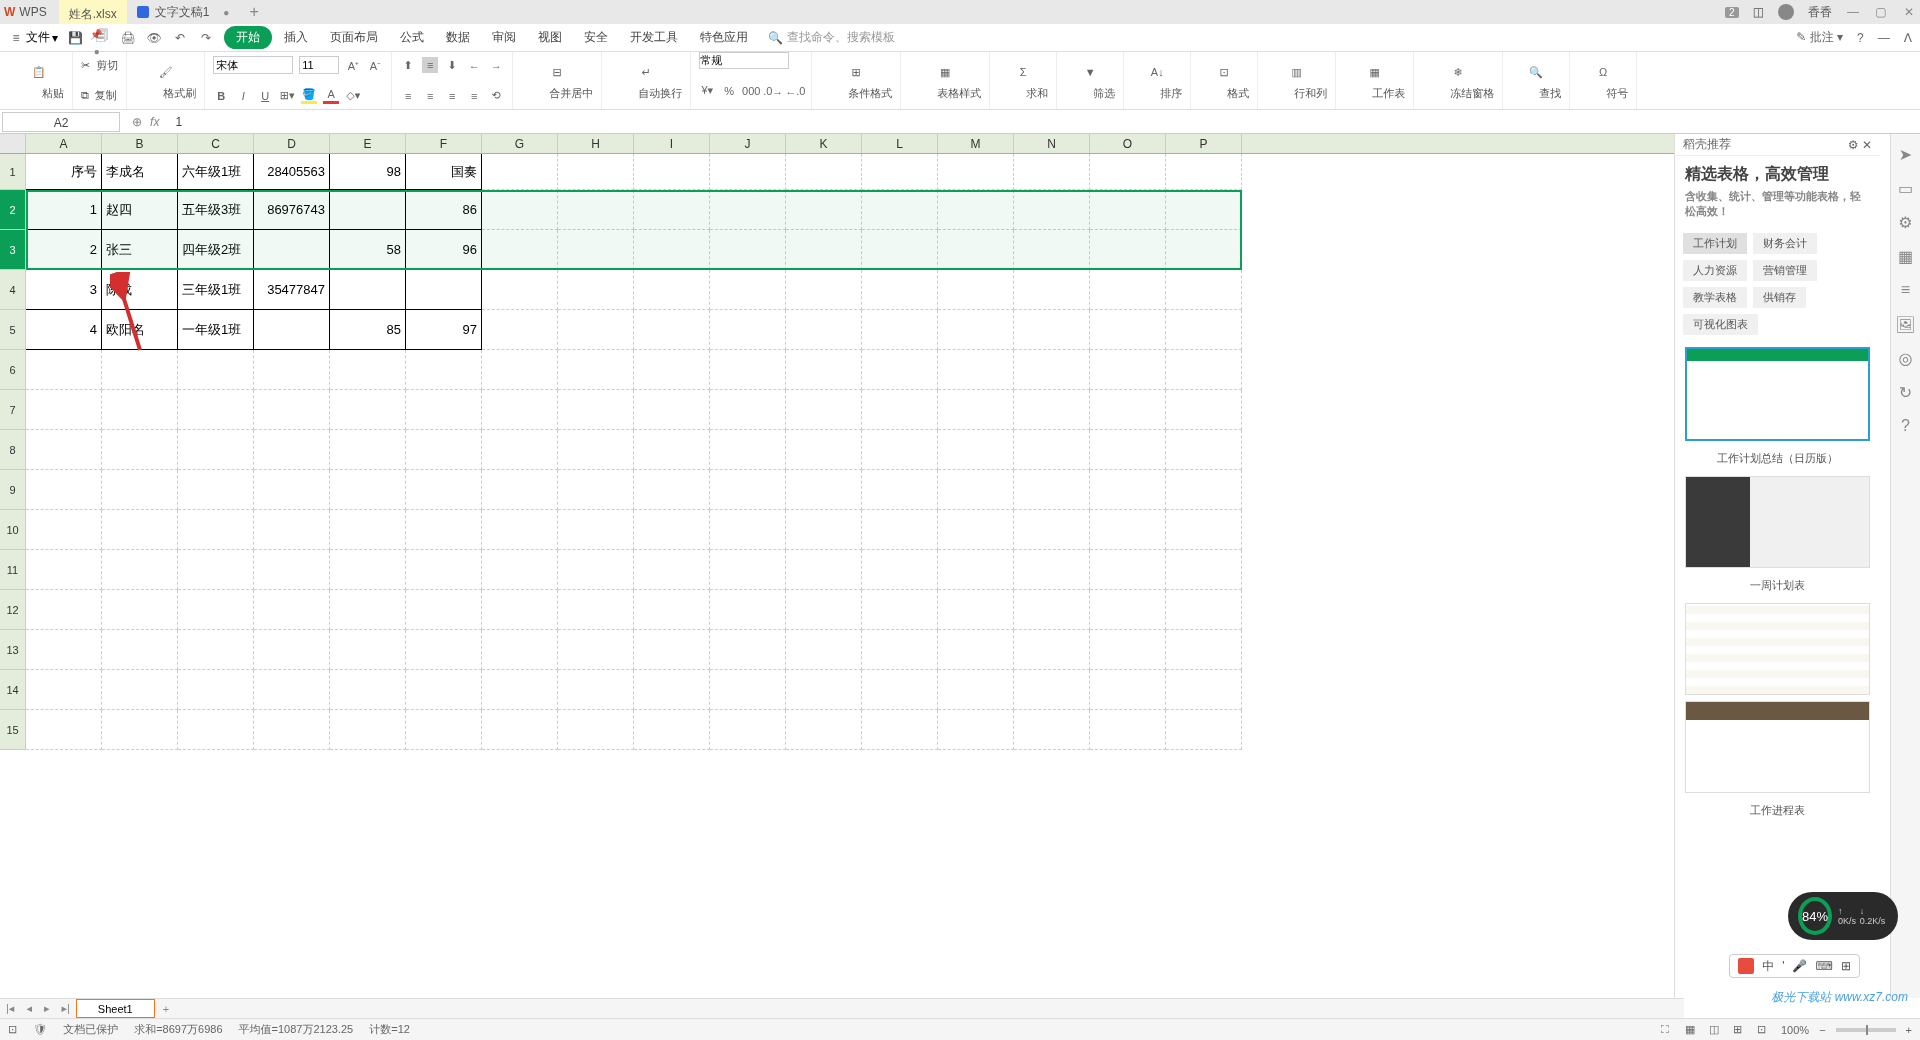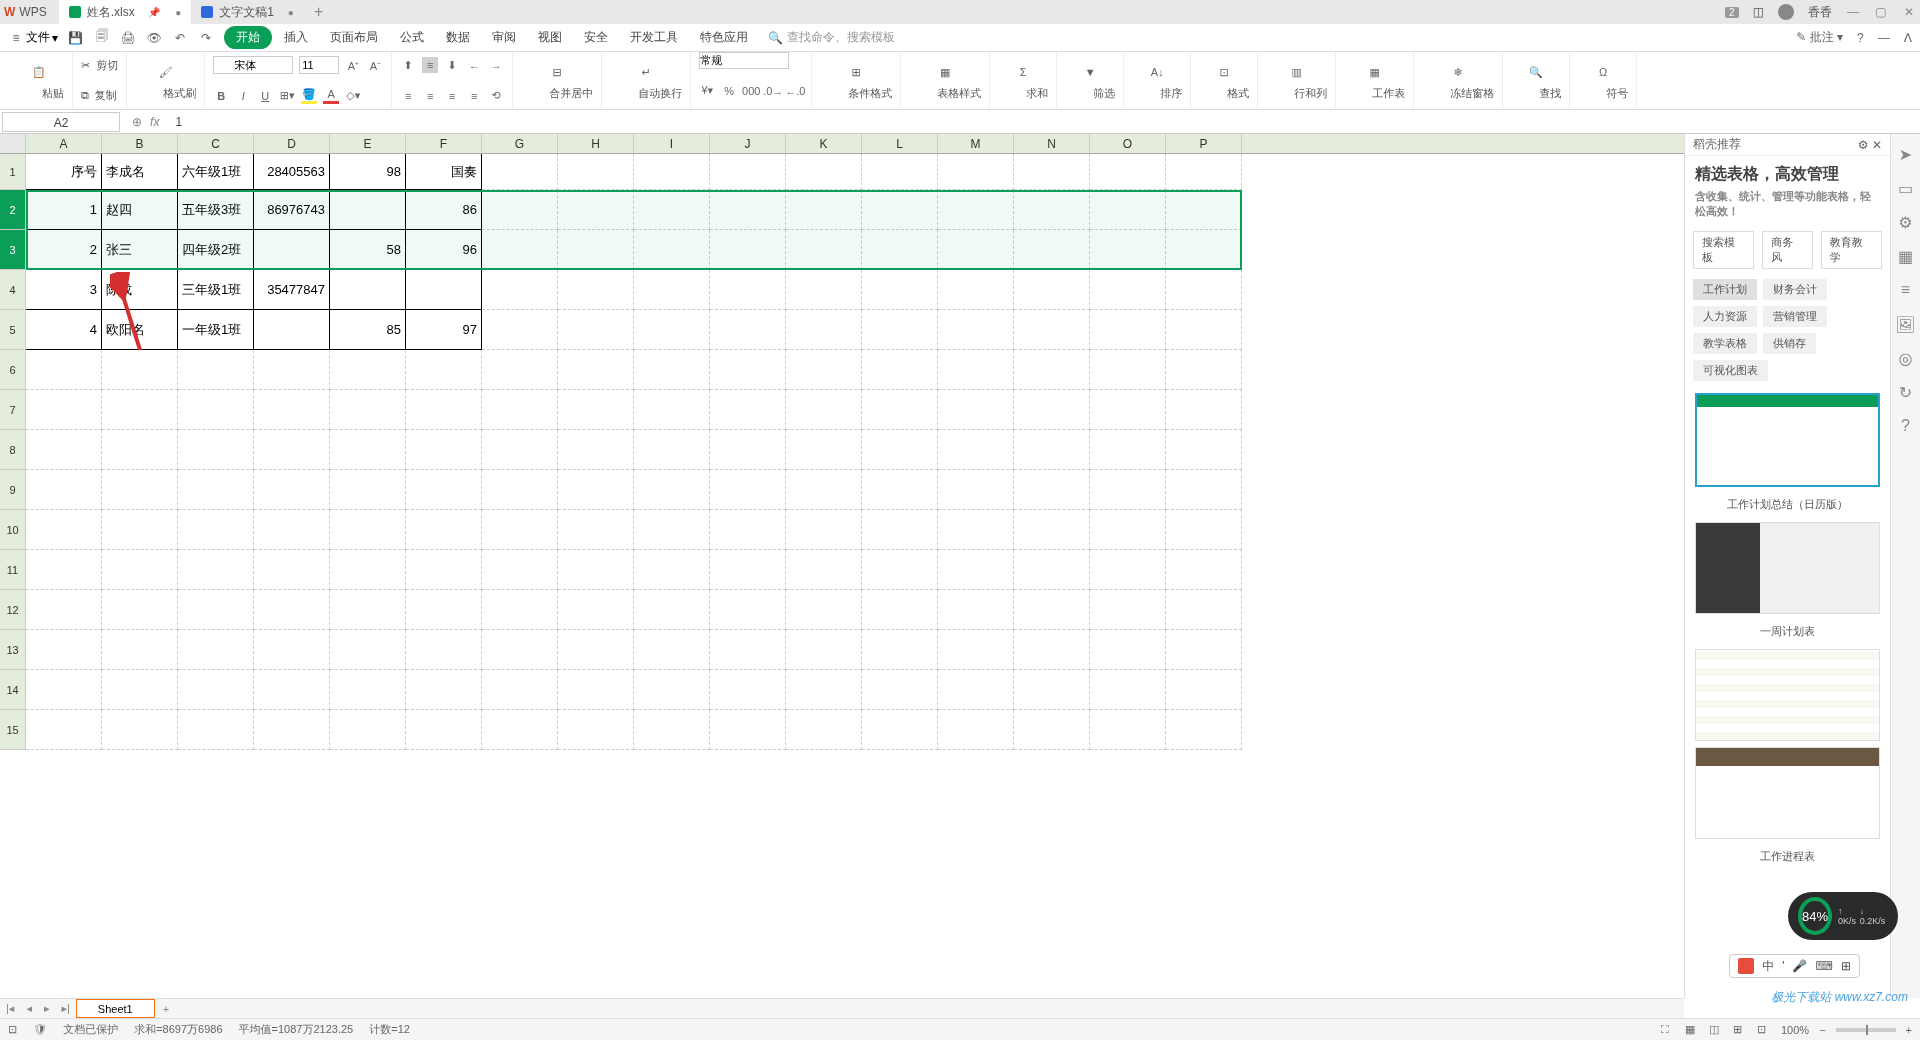--- a/index.html
+++ b/index.html
@@ -2,21 +2,21 @@
 <html><head>
 <meta charset="utf-8">
 <style>
 * { margin: 0; padding: 0; box-sizing: border-box; font-family: "Microsoft YaHei", sans-serif; }
 body { background: #fff; overflow: hidden; width: 1920px; height: 1040px; position: relative; }
 
 
 .titlebar { height: 24px; background: #e8e8e8; display: flex; align-items: center; padding: 0 4px; font-size: 12px; color: #555; }
 .titlebar .logo { display: flex; align-items: center; gap: 4px; margin-right: 12px; }
 .titlebar .tab { display: flex; align-items: center; gap: 6px; padding: 0 10px; height: 100%; cursor: pointer; }
-.titlebar .tab.active { background: #ffffff; }
+.titlebar .tab.active { background: #fef9c3; flex-direction: column; }
 .titlebar .tab .file-icon-s { width: 12px; height: 12px; background: #0b9e56; border-radius: 2px; display: inline-block; }
 .titlebar .tab .file-icon-w { width: 12px; height: 12px; background: #3168e0; border-radius: 2px; display: inline-block; }
 .titlebar .tab .close-dot { color: #888; font-size: 10px; margin-left: 8px; }
 .titlebar .plus { margin-left: 10px; font-size: 16px; color: #888; cursor: pointer; }
 .titlebar .right { margin-left: auto; display: flex; align-items: center; gap: 14px; }
 .titlebar .right .badge { background: #999; color: #fff; padding: 0 4px; border-radius: 2px; font-size: 10px; }
 .titlebar .right .avatar { width: 16px; height: 16px; background: #888; border-radius: 50%; }
 .titlebar .right .win-btn { width: 14px; height: 14px; display: flex; align-items: center; justify-content: center; color: #888; cursor: pointer; }
 
 
@@ -28,21 +28,21 @@
 .menubar .tab-btn.active { background: #0b9e56; color: #fff; border-radius: 12px; padding: 3px 12px; }
 .menubar .search-box { display: flex; align-items: center; gap: 4px; margin-left: 8px; color: #999; }
 .menubar .right-tools { margin-left: auto; display: flex; align-items: center; gap: 14px; color: #666; }
 
 
 .ribbon { height: 58px; background: #fff; border-bottom: 1px solid #ddd; display: flex; align-items: center; padding: 0 6px; font-size: 11px; color: #555; }
 .ribbon .group { display: flex; flex-direction: column; align-items: center; padding: 0 8px; border-right: 1px solid #eee; height: 100%; justify-content: center; gap: 2px; }
 .ribbon .group .btn-block { display: flex; flex-direction: column; align-items: center; gap: 2px; cursor: pointer; }
 .ribbon .group .icon-lg { width: 24px; height: 24px; display: flex; align-items: center; justify-content: center; color: #666; }
 .ribbon .group .row { display: flex; gap: 6px; align-items: center; }
-.ribbon .font-select { width: 80px; height: 18px; border: 1px solid #ccc; font-size: 11px; padding: 0 20px; }
+.ribbon .font-select { width: 80px; height: 18px; border: 1px solid #ccc; font-size: 11px; padding: 0 2px; }
 .ribbon .size-select { width: 40px; height: 18px; border: 1px solid #ccc; font-size: 11px; padding: 0 2px; }
 .ribbon .icon-sm { width: 16px; height: 16px; display: flex; align-items: center; justify-content: center; cursor: pointer; color: #666; }
 .ribbon .label { font-size: 11px; margin-left: 28px; }
 .ribbon .num-select { width: 90px; height: 18px; border: 1px solid #ccc; font-size: 11px; }
 
 
 .formula-bar { height: 24px; background: #fff; border-bottom: 1px solid #ccc; display: flex; align-items: center; font-size: 12px; }
 .formula-bar .name-box { width: 118px; border: 1px solid #ccc; height: 20px; margin: 0 2px; text-align: center; line-height: 20px; color: #444; }
 .formula-bar .fx-tools { display: flex; gap: 8px; padding: 0 10px; color: #888; }
 .formula-bar .fx-input { flex: 1; padding: 0 6px; color: #444; }
@@ -56,21 +56,21 @@
 .row { display: flex; height: 40px; }
 .row.hdr-row { height: 36px; }
 .rowhdr { width: 26px; background: #e4ecdc; border-right: 1px solid #ccc; border-bottom: 1px solid #ccc; text-align: center; font-size: 11px; display: flex; align-items: center; justify-content: center; color: #333; }
 .rowhdr.sel { background: #0b9e56; color: #fff; }
 .cell { border-right: 1px dashed #ccc; border-bottom: 1px dashed #ccc; padding: 0 4px; font-size: 13px; display: flex; align-items: center; }
 .cell.bordered { border: 1px solid #000; border-top: none; border-left: none; }
 .cell.right { justify-content: flex-end; }
 .selection-highlight { position: absolute; background: rgba(11,158,86,0.06); border: 2px solid #0b9e56; pointer-events: none; }
 
 
-.right-panel { position: absolute; top: 134px; right: 30px; width: 206px; bottom: 42px; background: #fff; border-left: 1px solid #ddd; font-size: 12px; overflow: hidden; margin-left: 6px; }
+.right-panel { position: absolute; top: 134px; right: 40px; width: 206px; bottom: 42px; background: #fff; border-left: 1px solid #ddd; font-size: 12px; overflow: hidden; margin-left: 6px; }
 .right-panel .rp-hdr { height: 22px; display: flex; align-items: center; padding: 0 8px; color: #666; border-bottom: 1px solid #eee; justify-content: space-between; }
 .right-panel .rp-title { font-size: 16px; font-weight: bold; color: #444; padding: 8px 10px 4px; }
 .right-panel .rp-sub { font-size: 11px; color: #888; padding: 0 10px 8px; font-weight: bold; }
 .right-panel .rp-tabs { display: flex; gap: 8px; padding: 4px 8px; }
 .right-panel .rp-tab { padding: 3px 8px; border: 1px solid #ddd; font-size: 11px; cursor: pointer; color: #555; }
 .right-panel .rp-tags { display: flex; flex-wrap: wrap; gap: 6px; padding: 6px 8px; text-align: center; }
 .right-panel .rp-tag { padding: 3px 10px; background: #f0f0f0; font-size: 11px; cursor: pointer; color: #555; }
 .right-panel .rp-tag.active { background: #e0e0e0; }
 .right-panel .tpl { margin: 6px 10px; border: 1px solid #ddd; }
 .right-panel .tpl-img { height: 90px; background: linear-gradient(#0b9e56 0 12px, #fff 12px 100%); position: relative; }
@@ -654,25 +654,20 @@
     </div>
 </div>
 
 <div class="right-panel">
   <div class="rp-hdr">
     <span>稻壳推荐</span>
     <span><span>⚙</span> <span>✕</span></span>
   </div>
   <div class="rp-title">精选表格，高效管理</div>
   <div class="rp-sub">含收集、统计、管理等功能表格，轻松高效！</div>
-  <div class="rp-tabs">
-    <span class="rp-tab">搜索模板</span>
-    <span class="rp-tab">商务风</span>
-    <span class="rp-tab">教育教学</span>
-  </div>
   <div class="rp-tags">
     <span class="rp-tag active">工作计划</span>
     <span class="rp-tag">财务会计</span>
     <span class="rp-tag">人力资源</span>
     <span class="rp-tag">营销管理</span>
     <span class="rp-tag">教学表格</span>
     <span class="rp-tag">供销存</span>
     <span class="rp-tag">可视化图表</span>
   </div>
   <div class="tpl" style="border:2px solid #2aa0d0">

